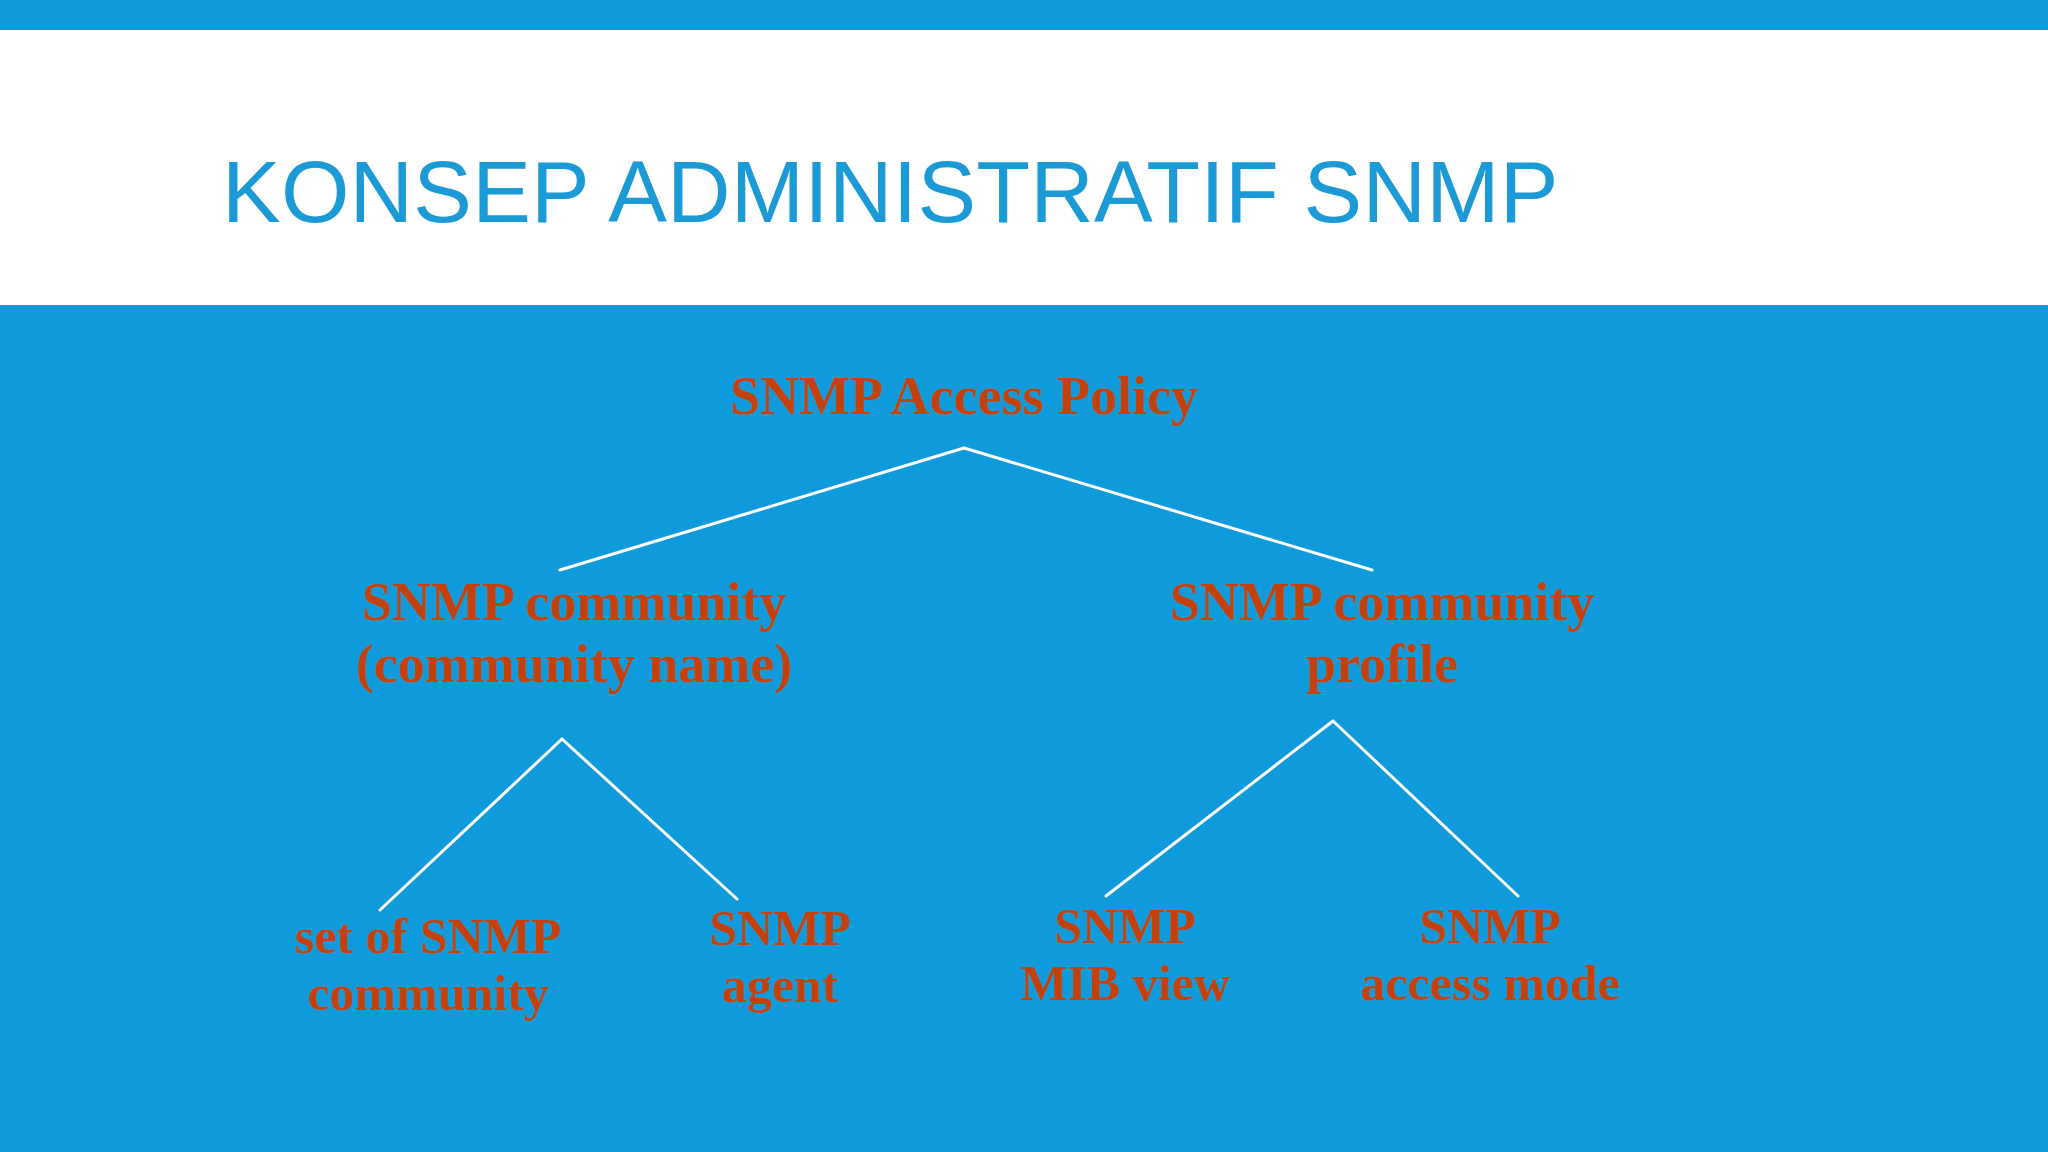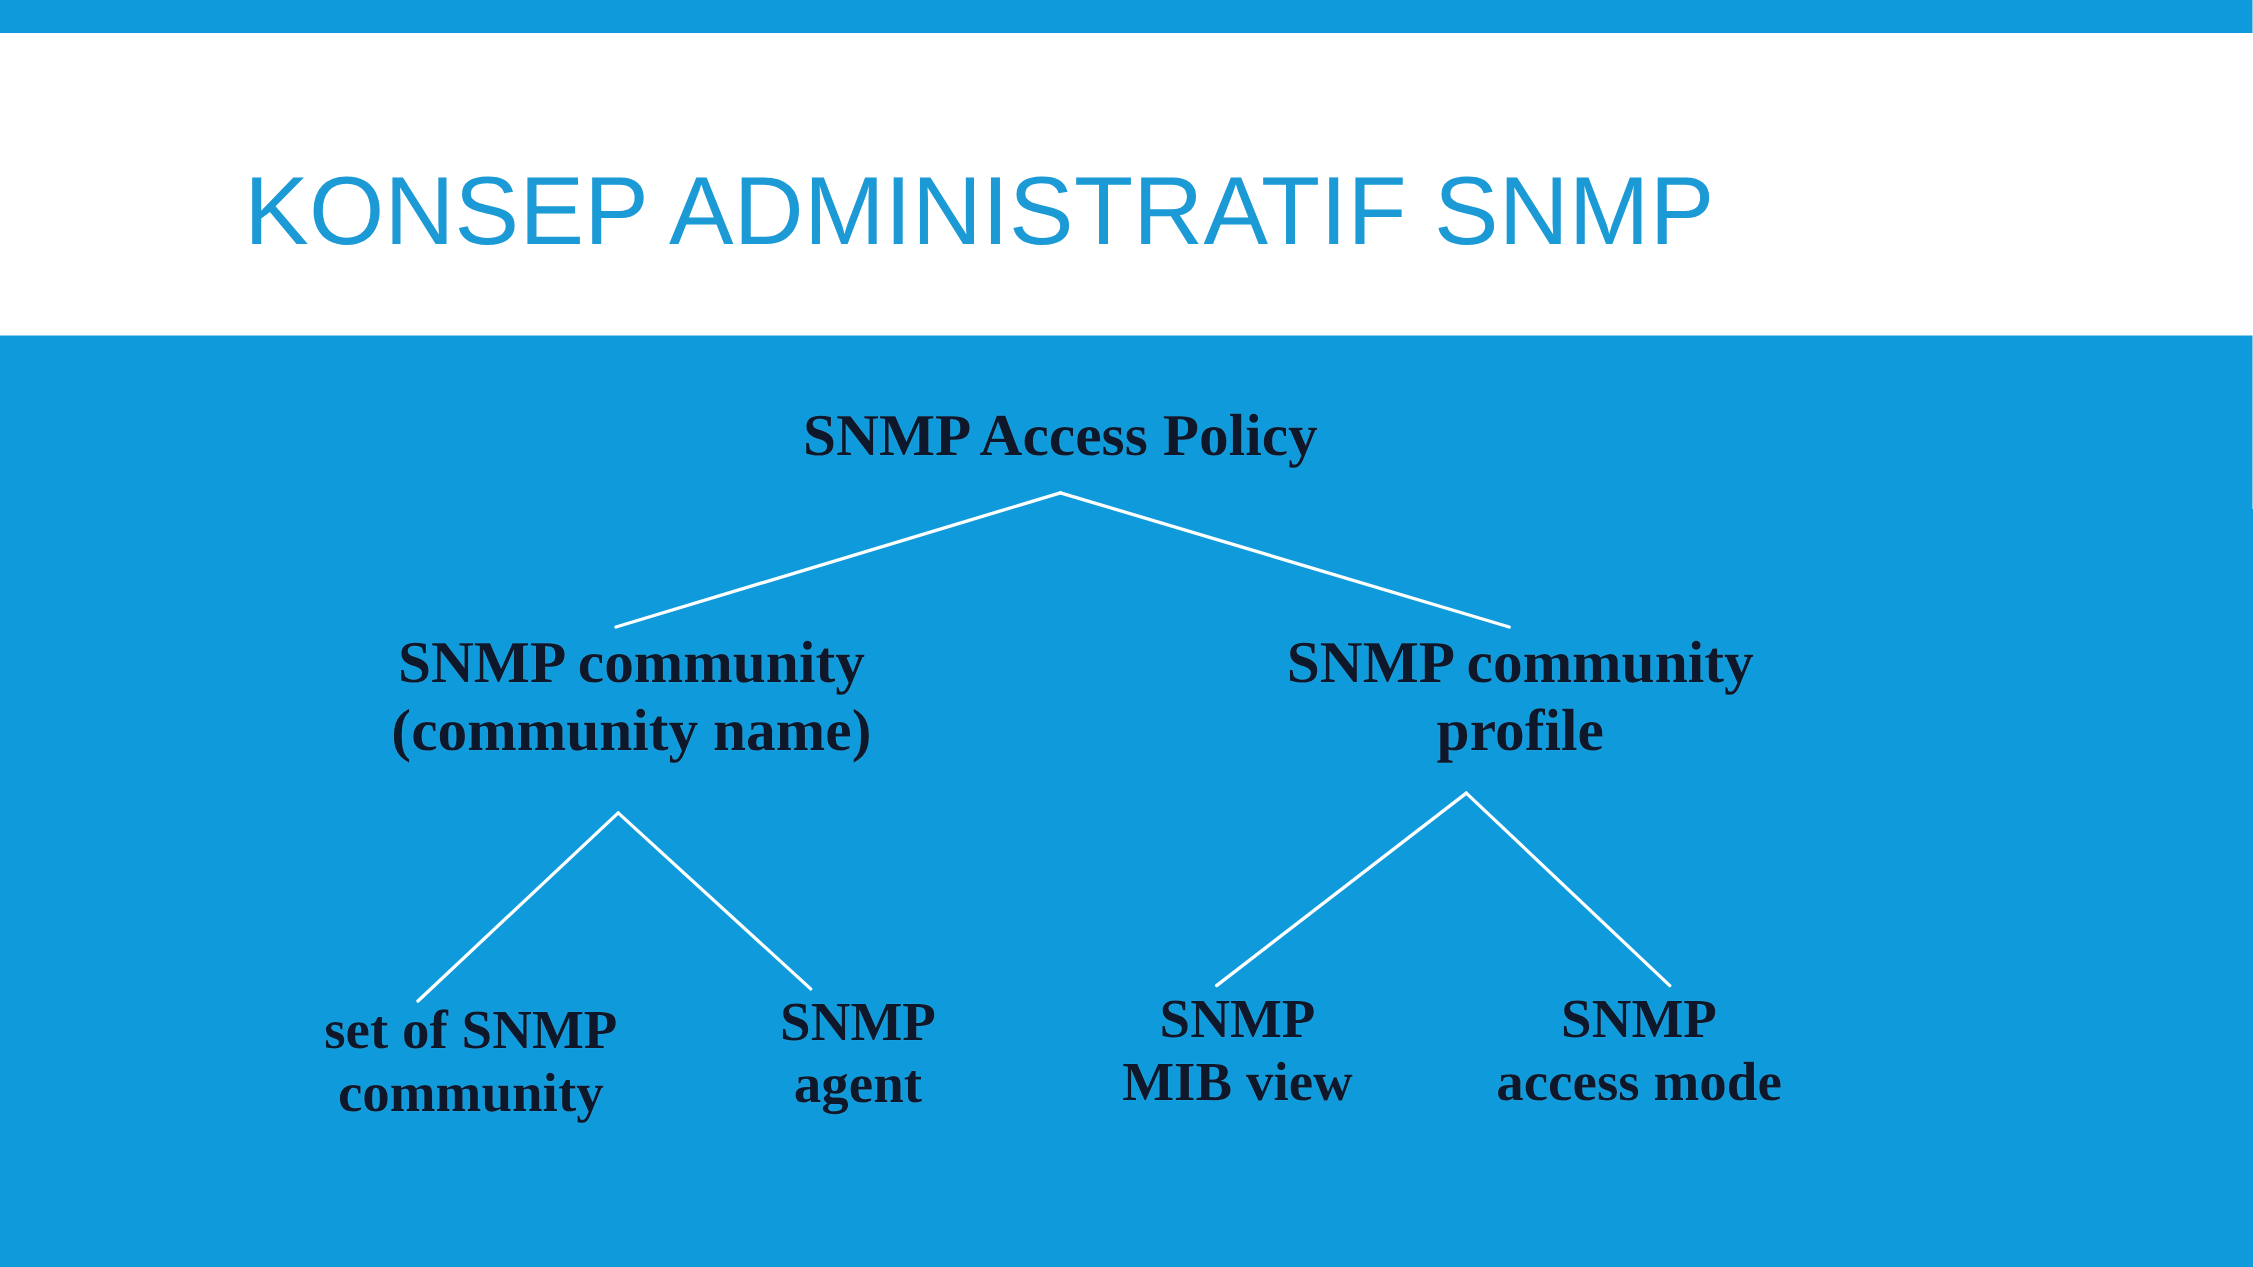--- a/index.html
+++ b/index.html
@@ -71,21 +71,21 @@
     left: 0;
     top: 0;
     width: 2048px;
     height: 1152px;
     pointer-events: none;
   }
 
   
   .node {
     position: absolute;
-    color: #0f172a;
+    color: #c2410c;
     font-family: "Liberation Serif", serif;
     font-weight: bold;
     text-align: center;
     line-height: 1.14;
     white-space: pre-line;
     text-shadow: 0 0 1px rgba(255,255,255,0.25);
   }
 
   .node-root {
     left: 624px;

